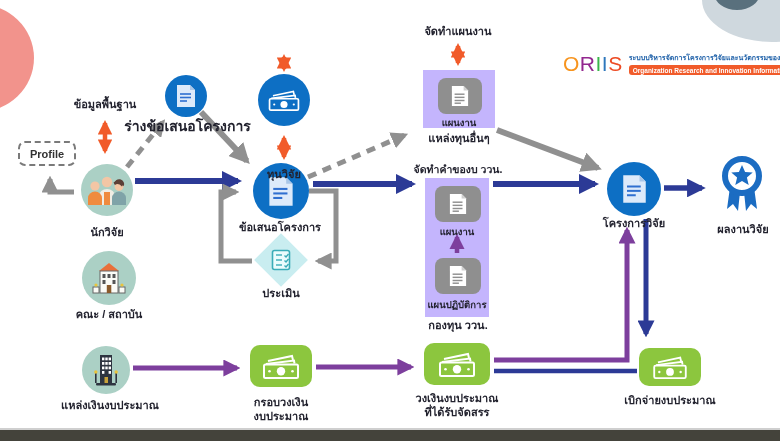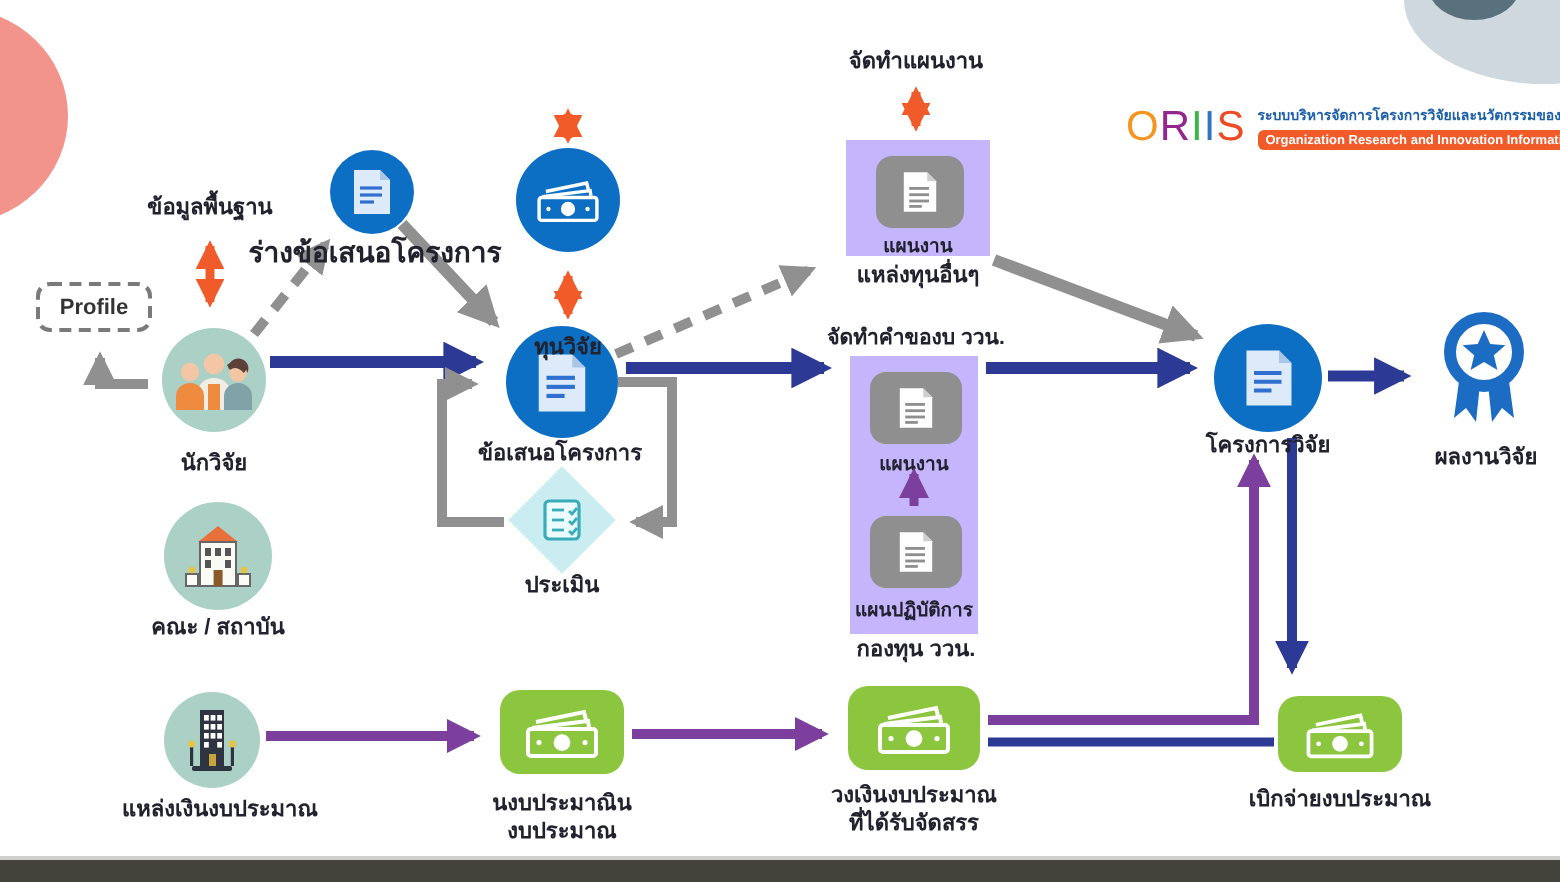--- a/index.html
+++ b/index.html
@@ -318,21 +318,21 @@
         <path d="M7,9 l24,-5 l1,4"></path>
           <path d="M5,12 l28,-3.5 l0.5,3"></path>
         <rect x="3" y="12.5" width="34" height="13.5" rx="1.5"></rect>
       </g>
       <circle cx="20" cy="19.3" r="4.2" fill="#fff"></circle>
         <circle cx="8.5" cy="19.3" r="1.3" fill="#fff"></circle>
         <circle cx="31.5" cy="19.3" r="1.3" fill="#fff"></circle>
     </svg>
   </div>
   <div class="lbl" style="left:231px;top:396px;width:100px;">
-    <div>นงบประมาณิน</div>
+    <div>กรอบวงเงิน</div>
     <div>งบประมาณ</div>
   </div>
 
   <div class="gtile g-alloc">
     <svg width="42" height="28" viewBox="0 0 40 28">
       <g fill="none" stroke="#fff" stroke-width="2">
         <path d="M7,9 l24,-5 l1,4"></path>
           <path d="M5,12 l28,-3.5 l0.5,3"></path>
         <rect x="3" y="12.5" width="34" height="13.5" rx="1.5"></rect>
       </g>

